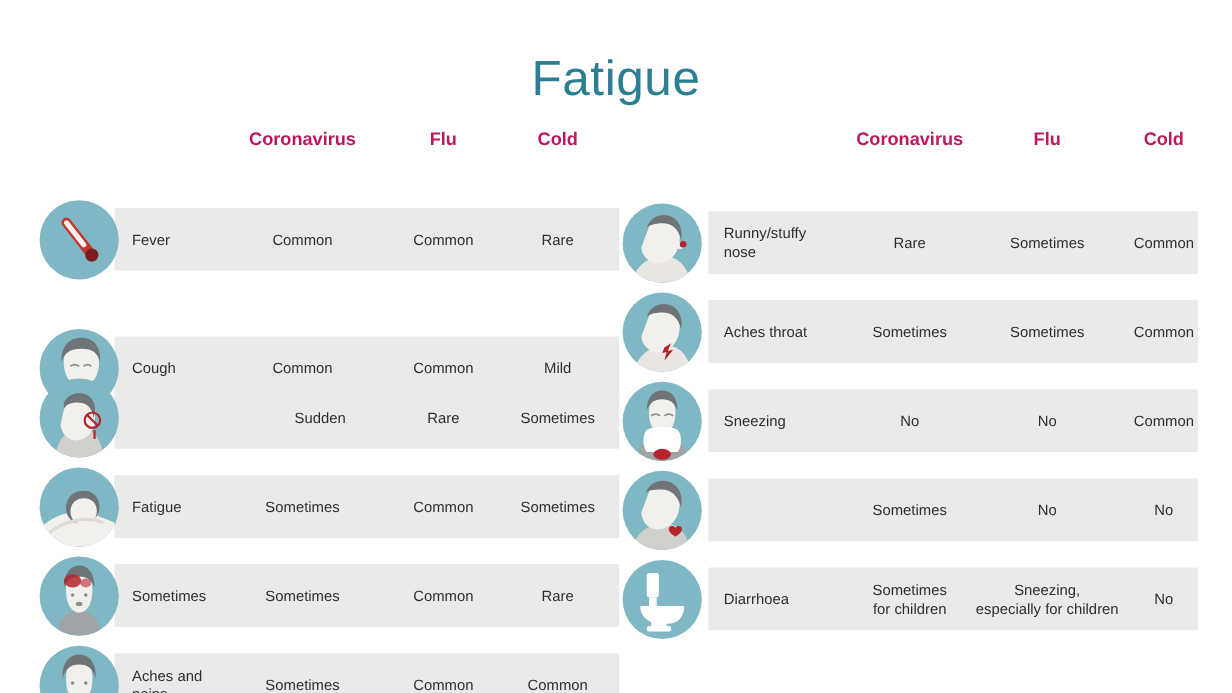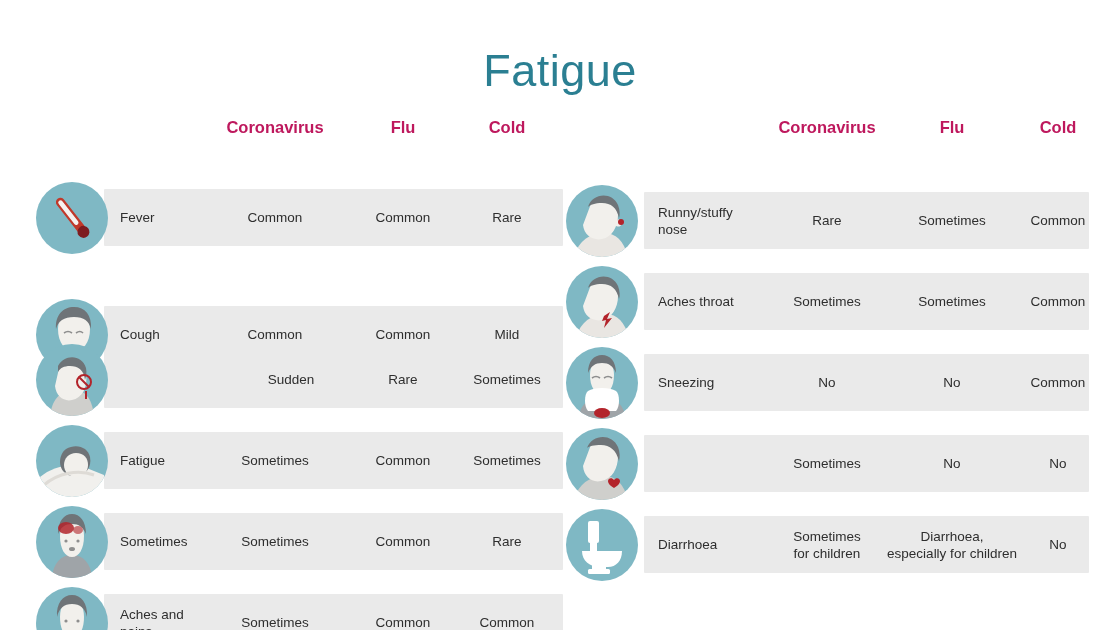--- a/index.html
+++ b/index.html
@@ -305,18 +305,18 @@
             <rect x="22" y="12" width="11" height="22" rx="2" fill="#ffffff"></rect>
             <rect x="24" y="34" width="7" height="10" fill="#ffffff"></rect>
             <path d="M16 42h40c0 10-6 16-14 16h-8c-10 0-18-6-18-16z" fill="#ffffff"></path>
             <rect x="26" y="56" width="14" height="4" fill="#ffffff"></rect>
             <rect x="22" y="60" width="22" height="5" rx="1.5" fill="#ffffff"></rect>
           </svg>
         </div>
         <div class="sym-label">Diarrhoea</div>
         <div class="cell" style="left: 261px;">Sometimes
 for children</div>
-        <div class="cell" style="left: 386px;">Diarrhoea,
+        <div class="cell" style="left: 386px;">Sneezing,
 especially for children</div>
         <div class="cell" style="left: 492px;">No</div>
       </div>
     </div>
 </div>
 
 </body></html>

